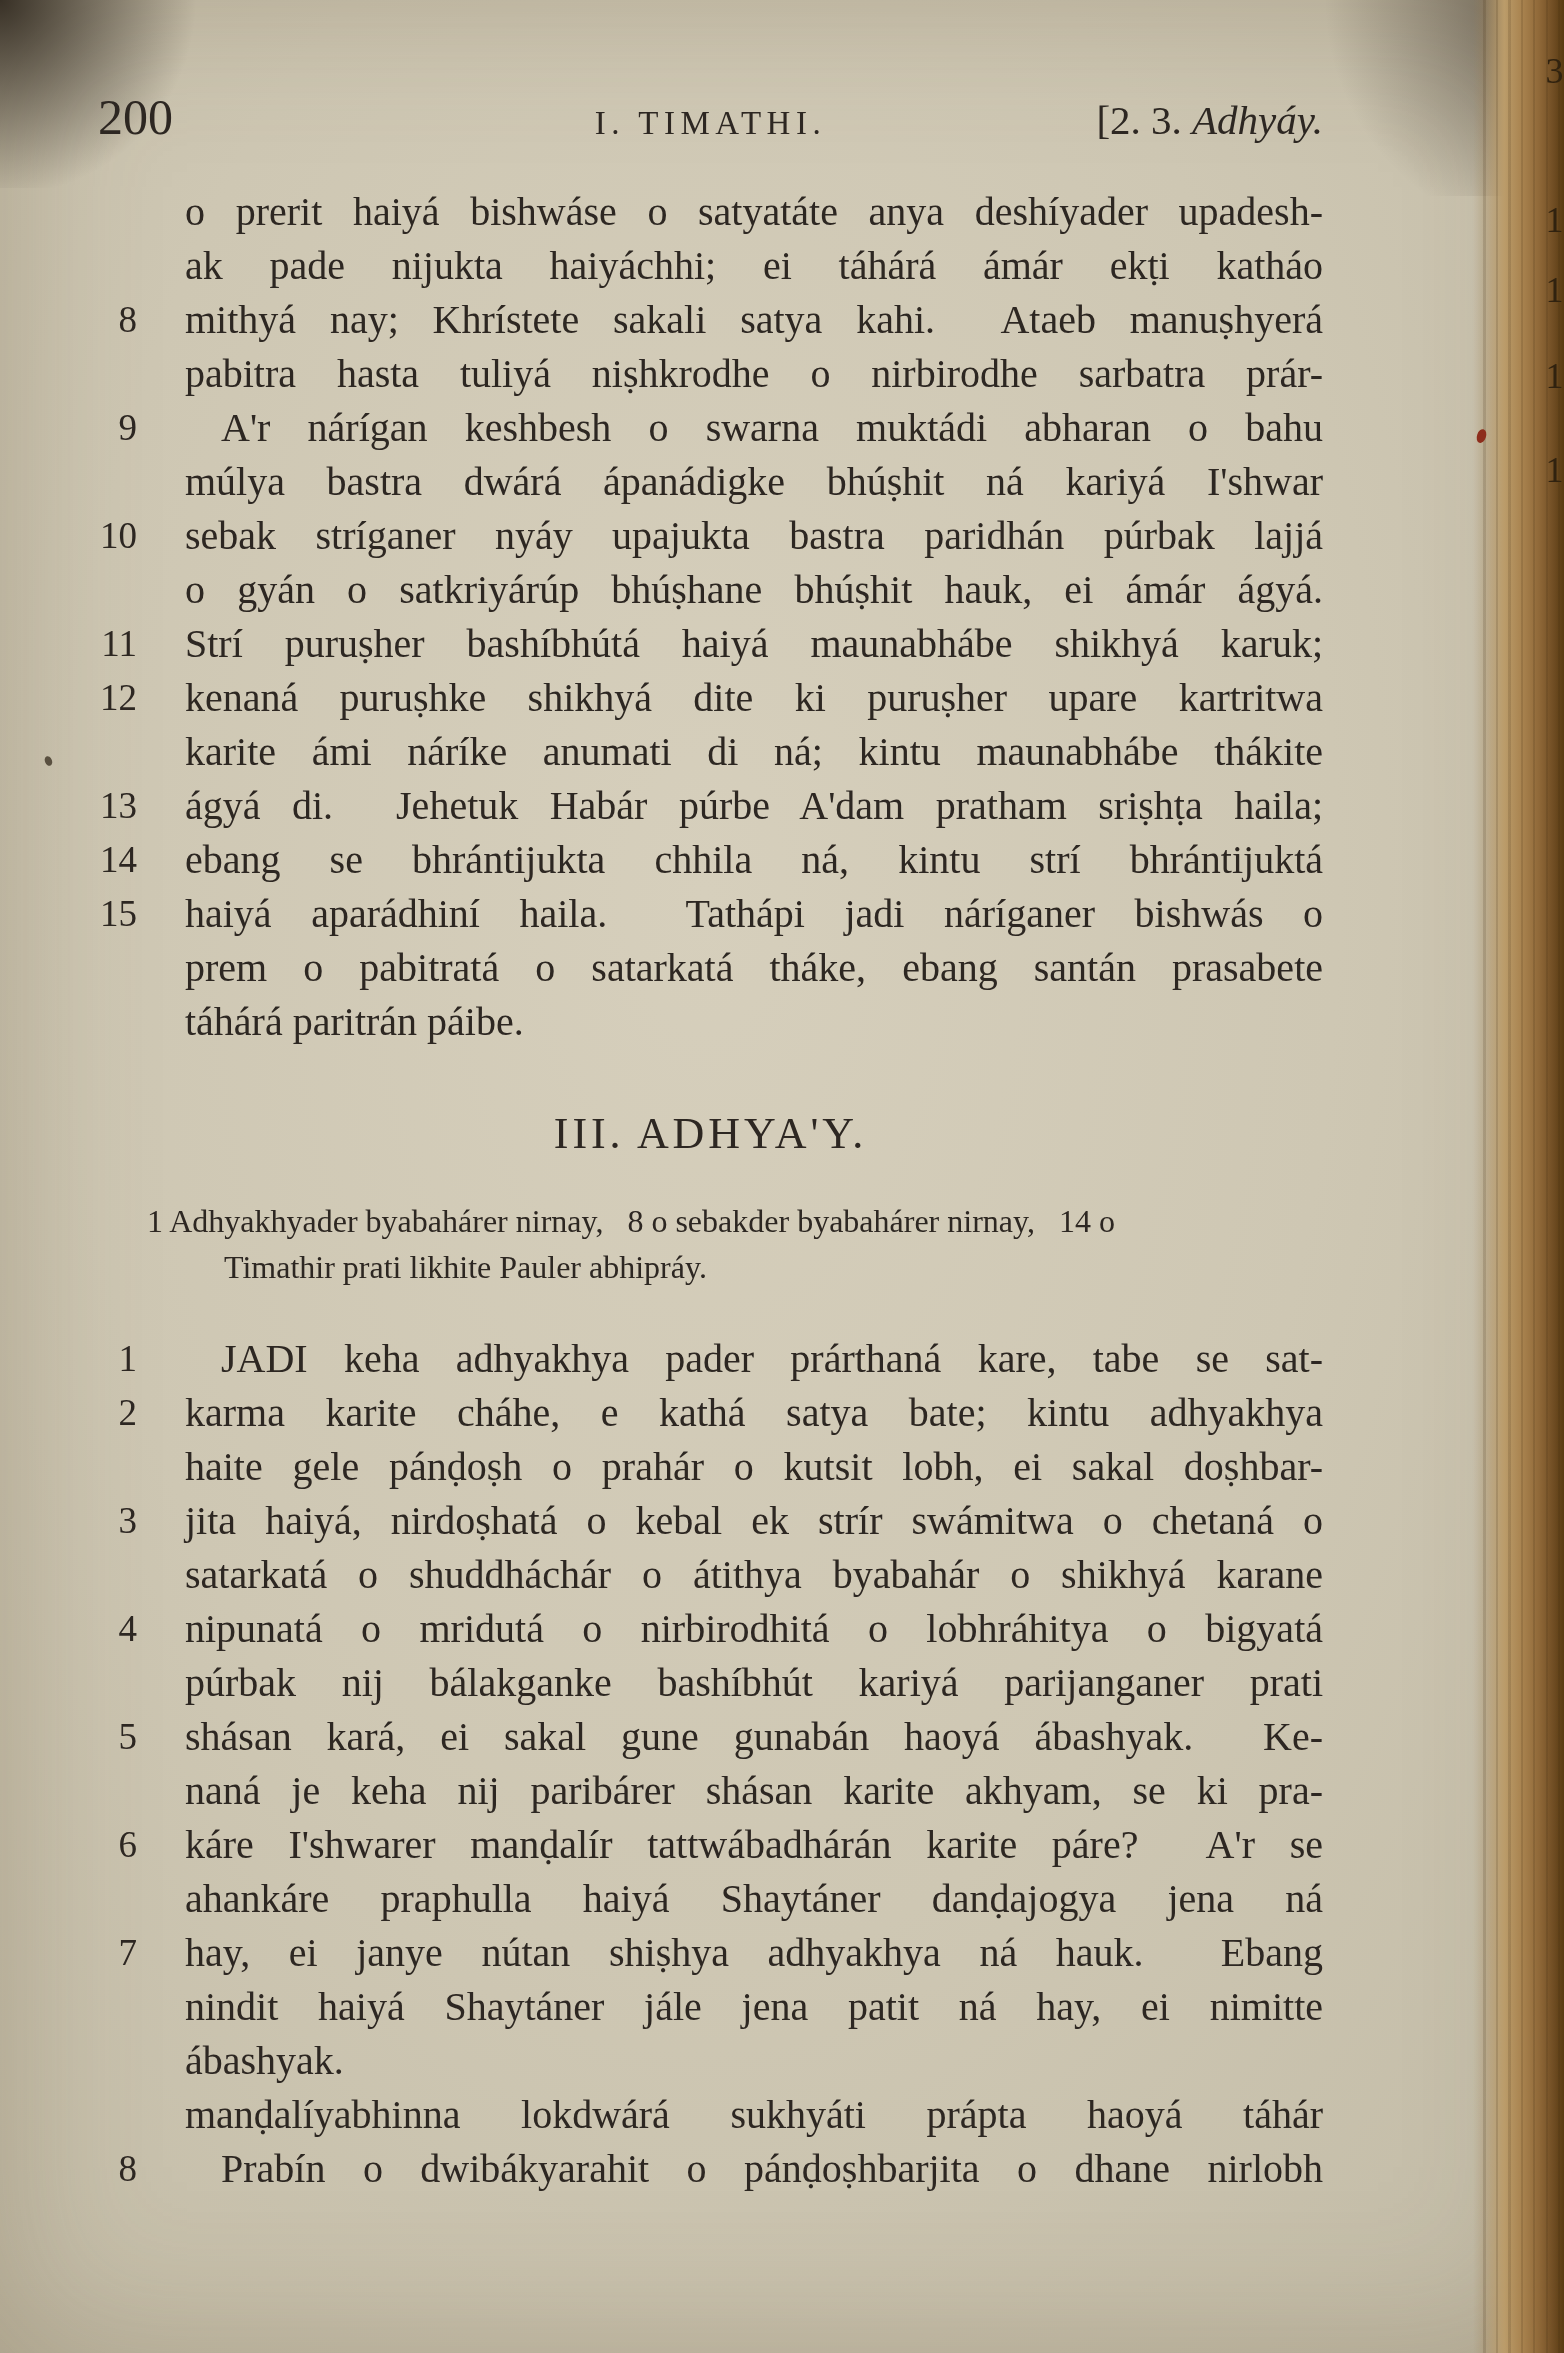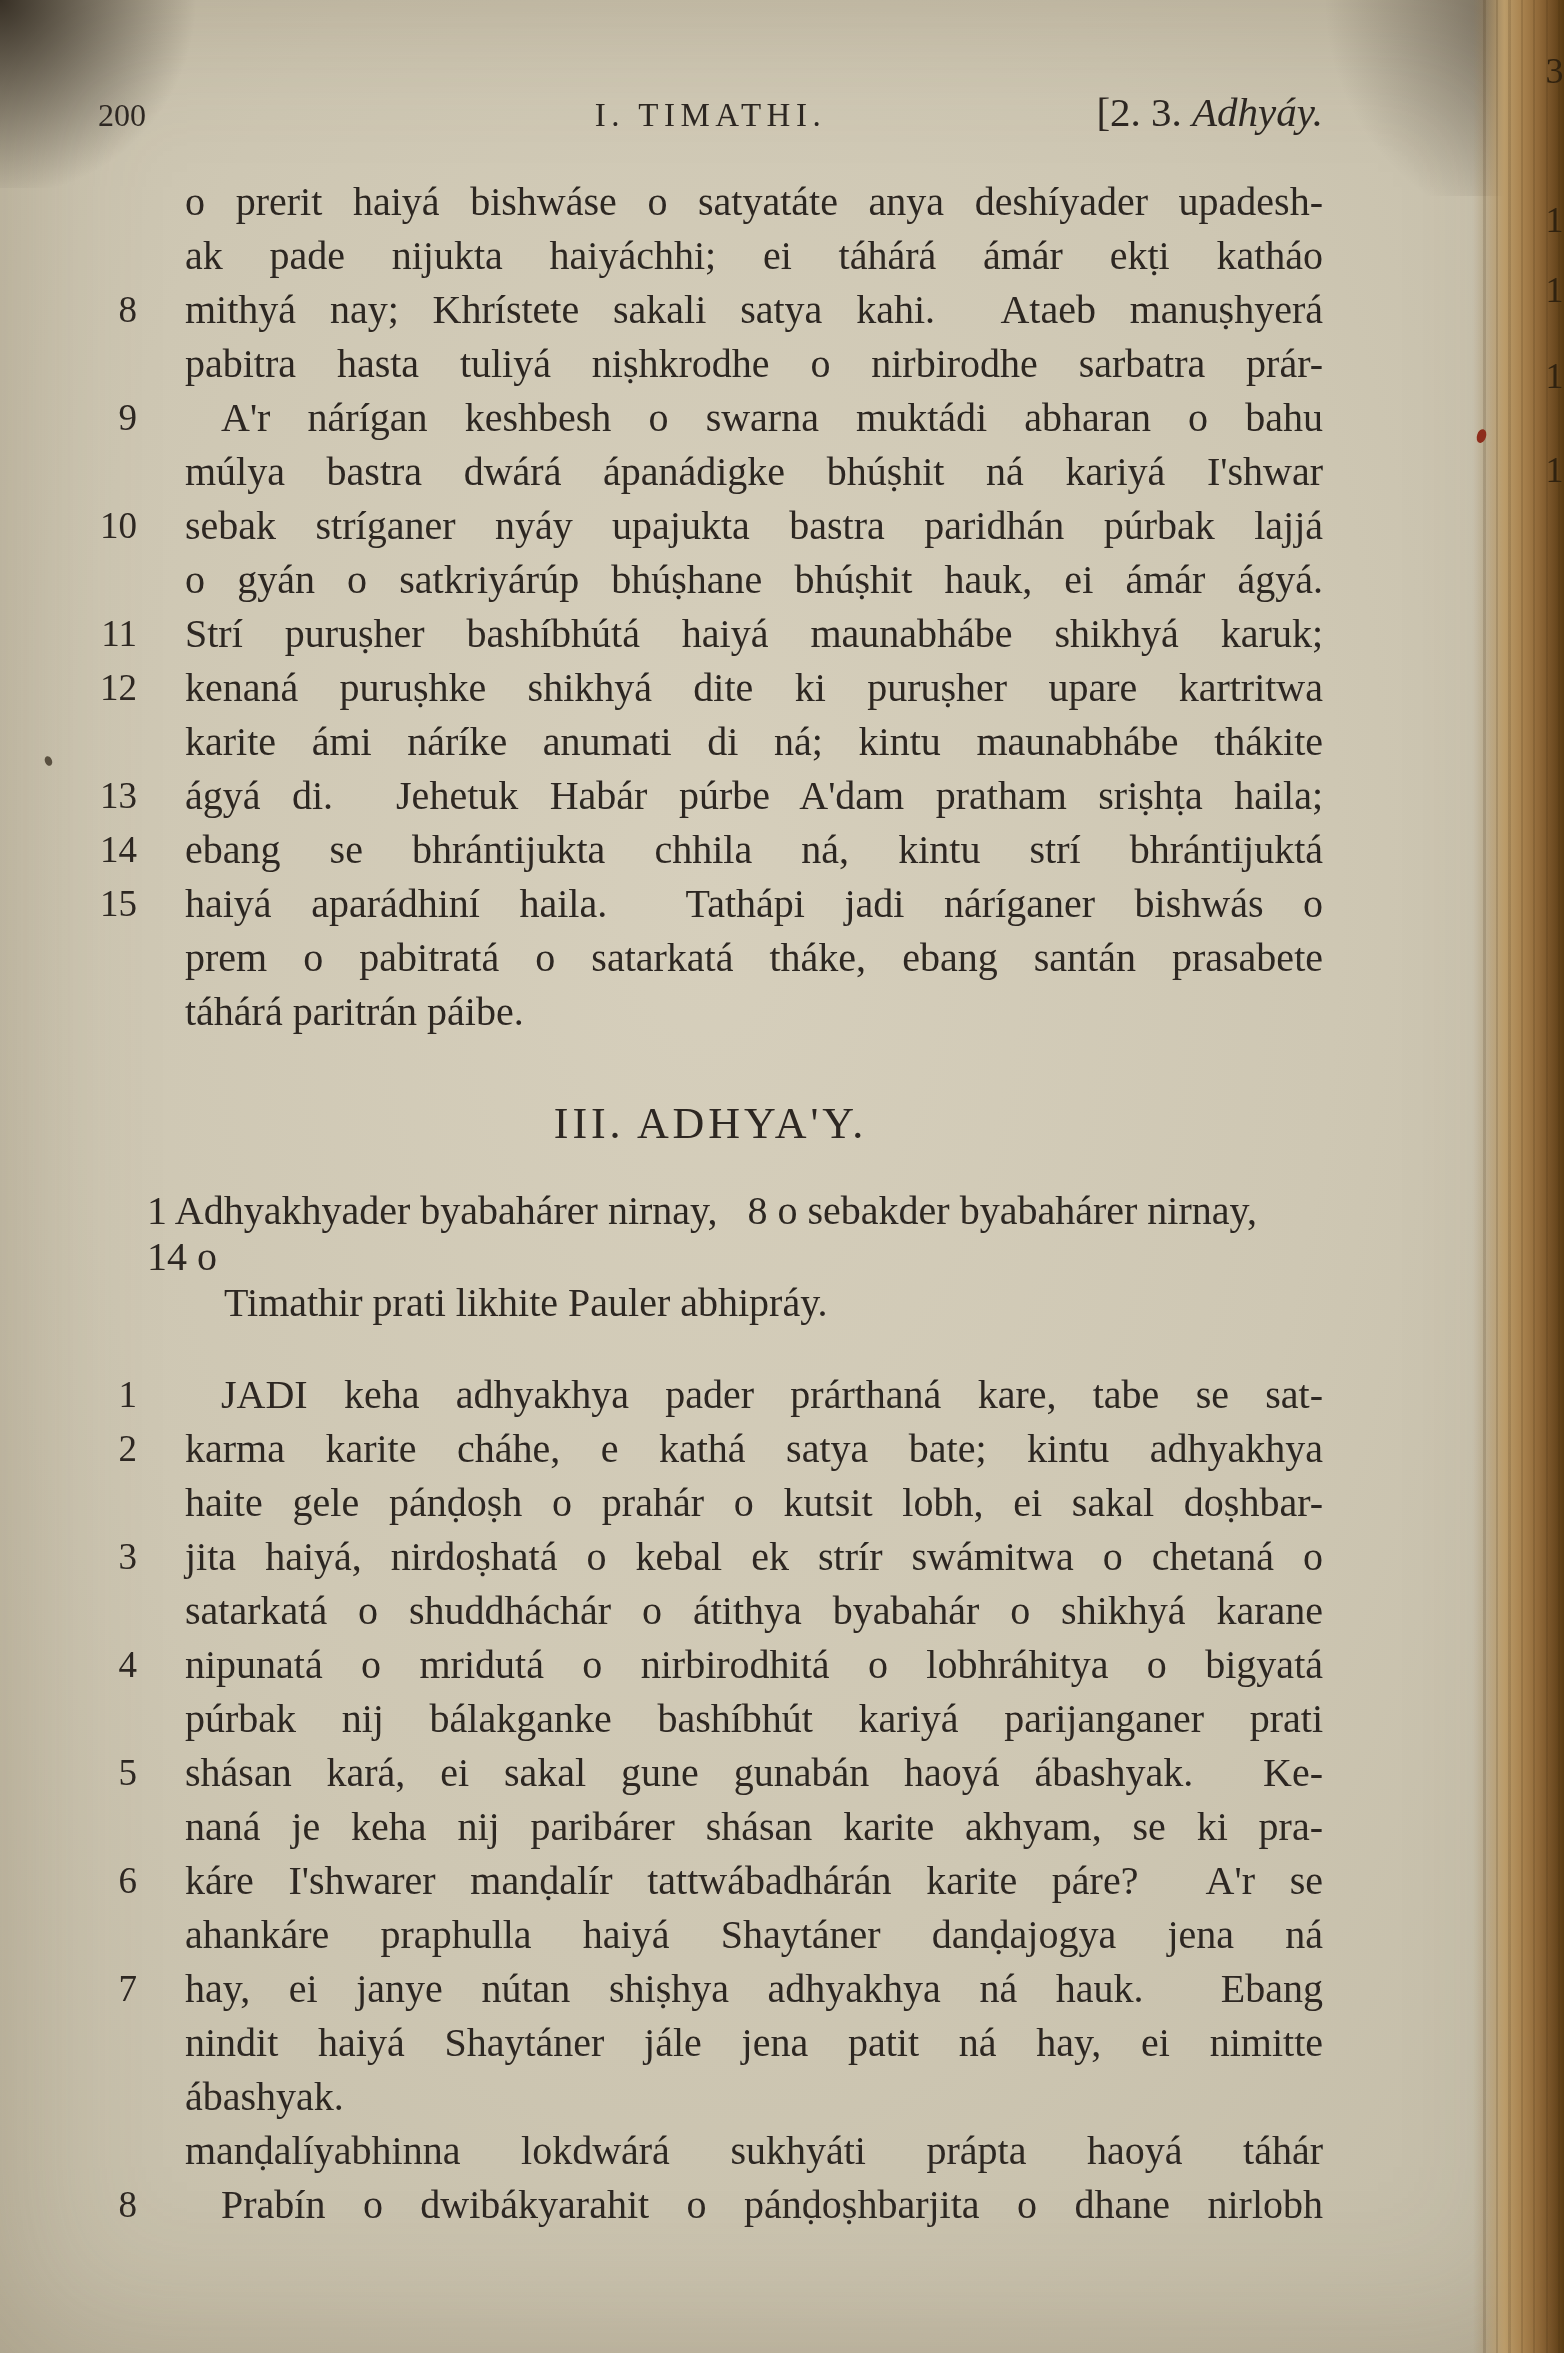--- a/index.html
+++ b/index.html
@@ -52,40 +52,40 @@
     background:#8d2d1c; border-radius:50%; transform:rotate(18deg);
   }
   .speck-ink {
     position:absolute; left:45px; top:756px; width:7px; height:10.2px;
     background:rgba(62,52,38,0.8); border-radius:50%; transform:rotate(-22deg);
   }
   .content { position:absolute; left:98px; top:88px; width:1225px; }
   .header {
     display:grid; grid-template-columns:1fr auto 1fr; align-items:baseline;
   }
-  .h-page { justify-self:start; font-size:32px; }
+  .h-page { justify-self:start; font-size:50px; }
   .h-title { justify-self:center; font-size:33px; letter-spacing:5.5px; }
   .h-ref { justify-self:end; font-size:41px; }
   .h-ref .it { font-style:italic; }
   .verses { margin-top:0; }
   .verses.ch2 { margin-top:39px; }
   .verses.ch3 { margin-top:42px; }
   .vline { display:flex; line-height:54px; font-size:40px;gap:20px; }
   .vnum { flex:0 0 39px; text-align:right; font-size:37px; }
   .vtext {
     flex:1; margin-left:28px;
     text-align:justify; text-align-last:justify;
   }
   .vline.end .vtext { text-align:left; text-align-last:auto; }
   .vline.ind .vtext { text-indent:36px; }
   .heading {
     margin:59px 0 0; font-weight:normal;
     text-align:center; font-size:44px; letter-spacing:3.9px;
   }
-  .summary { margin-top:39px; padding-left:49px; font-size:40px; line-height:46px; }
+  .summary { margin-top:39px; padding-left:49px; font-size:32px; line-height:46px; }
   .summary .s2 { padding-left:77px; }
 </style>
 </head>
 <body>
 
 <div class="page">
 
   <div class="corner-tl"></div>
   <div class="corner-tr"></div>
 

